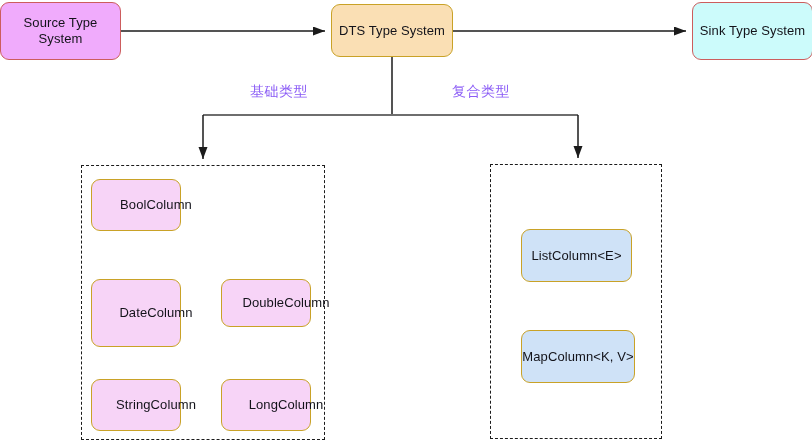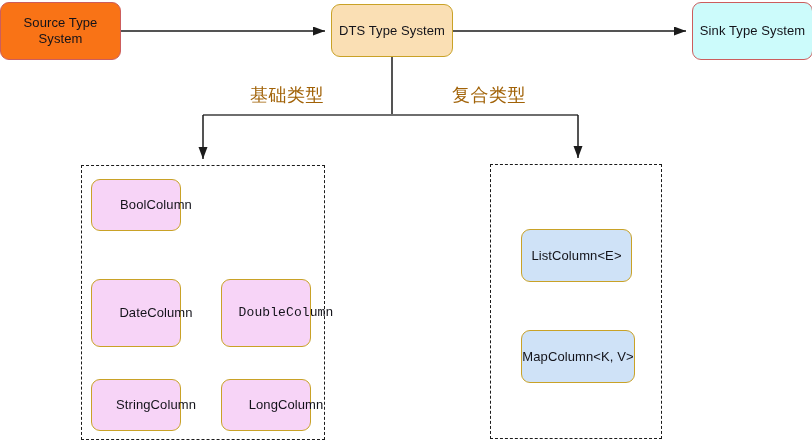--- a/index.html
+++ b/index.html
@@ -24,21 +24,21 @@
     display: flex;
     align-items: center;
     justify-content: center;
     text-align: center;
     font-size: 13px;
     color: #13131a;
     line-height: 1.2;
     letter-spacing: 0.1px;
   }
   .node-source {
-    background: #f97316;
+    background: #f0abfc;
     border: 1.4px solid #cc5d5d;
   }
   .node-dts {
     background: #fadfb4;
     border: 1.4px solid #c9a227;
   }
   .node-sink {
     background: #ccfbfb;
     border: 1.4px solid #cc5d5d;
   }
@@ -52,22 +52,22 @@
     border: 1.4px solid #c9a227;
   }
   .group-box {
     position: absolute;
     box-sizing: border-box;
     border: 1.6px dashed #1b1b1b;
     background: transparent;
   }
   .edge-label {
     position: absolute;
-    font-size: 18px;
-    color: #a16207;
+    font-size: 14px;
+    color: #8b5cf6;
     white-space: nowrap;
     letter-spacing: 0.5px;
   }
   svg.wires {
     position: absolute;
     left: 0;
     top: 0;
     width: 812px;
     height: 442px;
     pointer-events: none;
@@ -134,21 +134,21 @@
 
   <div class="node node-basic" style="left:91px; top:179px; width:90px; height:52px;">
     <span>BoolColumn</span>
   </div>
 
 
   <div class="node node-basic" style="left:91px; top:279px; width:90px; height:68px;">
     <span>DateColumn</span>
   </div>
 
-  <div class="node node-basic" style="left:221px; top:279px; width:90px; height:68px;font-family:Liberation Mono, monospace;">
+  <div class="node node-basic" style="left:221px; top:279px; width:90px; height:48px;">
     <span>DoubleColumn</span>
   </div>
 
   <div class="node node-basic" style="left:91px; top:379px; width:90px; height:52px;">
     <span>StringColumn</span>
   </div>
 
   <div class="node node-basic" style="left:221px; top:379px; width:90px; height:52px;text-align:right;">
     <span>LongColumn</span>
   </div>

